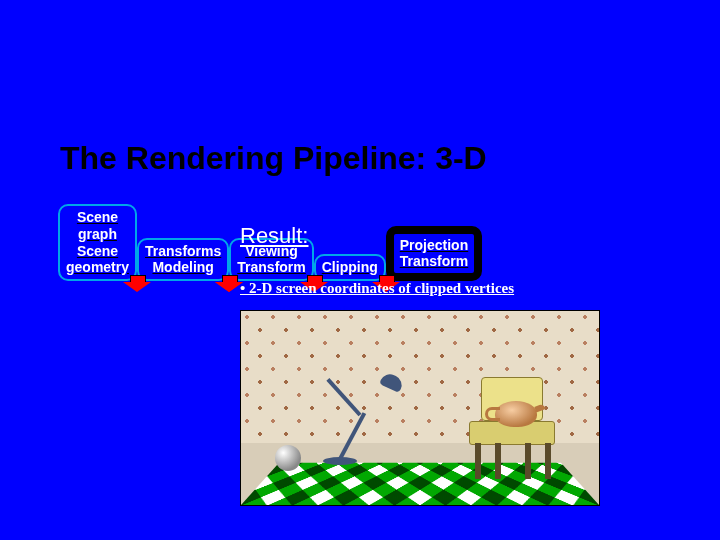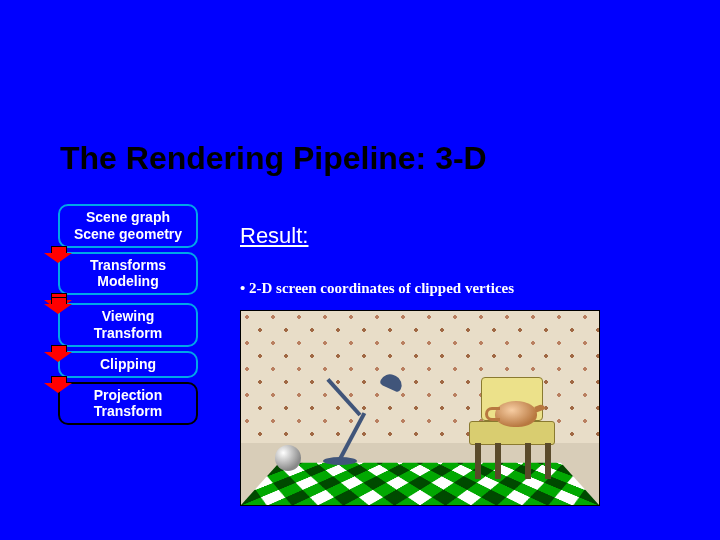--- a/index.html
+++ b/index.html
@@ -19,37 +19,37 @@
     font-family: Arial, Helvetica, sans-serif;
     font-size: 32px;
     font-weight: bold;
   }
   .left-col {
     position: absolute;
     top: 204px;
     left: 58px;
     width: 150px;
     display: flex;
-    flex-direction: column;
-    align-items: flex-start;
+    align-items: flex-end;
+    text-decoration: underline;
   }
   .box {
     width: 140px;
     padding: 3px 6px;
     border: 2px solid #00a6e8;
     border-radius: 10px;
     background: #0000ff;
     color: #fff;
     text-align: center;
     font-size: 14px;
     line-height: 1.2;
     font-weight: bold;
   }
   .box.current {
-    border: 2px solid #000000;
+    border: 8px solid #000000;
   }
   .arrow {
     width: 0; height: 0;
     position: relative;
     margin: 2px 0 2px 0;
   }
   .arrow::before {
     content: "";
     position: absolute;
     left: -7px; top: -4px;
@@ -76,20 +76,21 @@
     text-decoration: underline;
   }
   .bullet {
     position: absolute;
     top: 280px;
     left: 240px;
     color: #fff;
     font-size: 15px;
     font-weight: bold;
     font-family: "Comic Sans MS", cursive;
+    text-decoration: underline;
   }
   .render-img {
     position: absolute;
     top: 310px;
     left: 240px;
     width: 360px;
     height: 196px;
     background: #d8cdb8;
     border: 1px solid #000;
     overflow: hidden;

